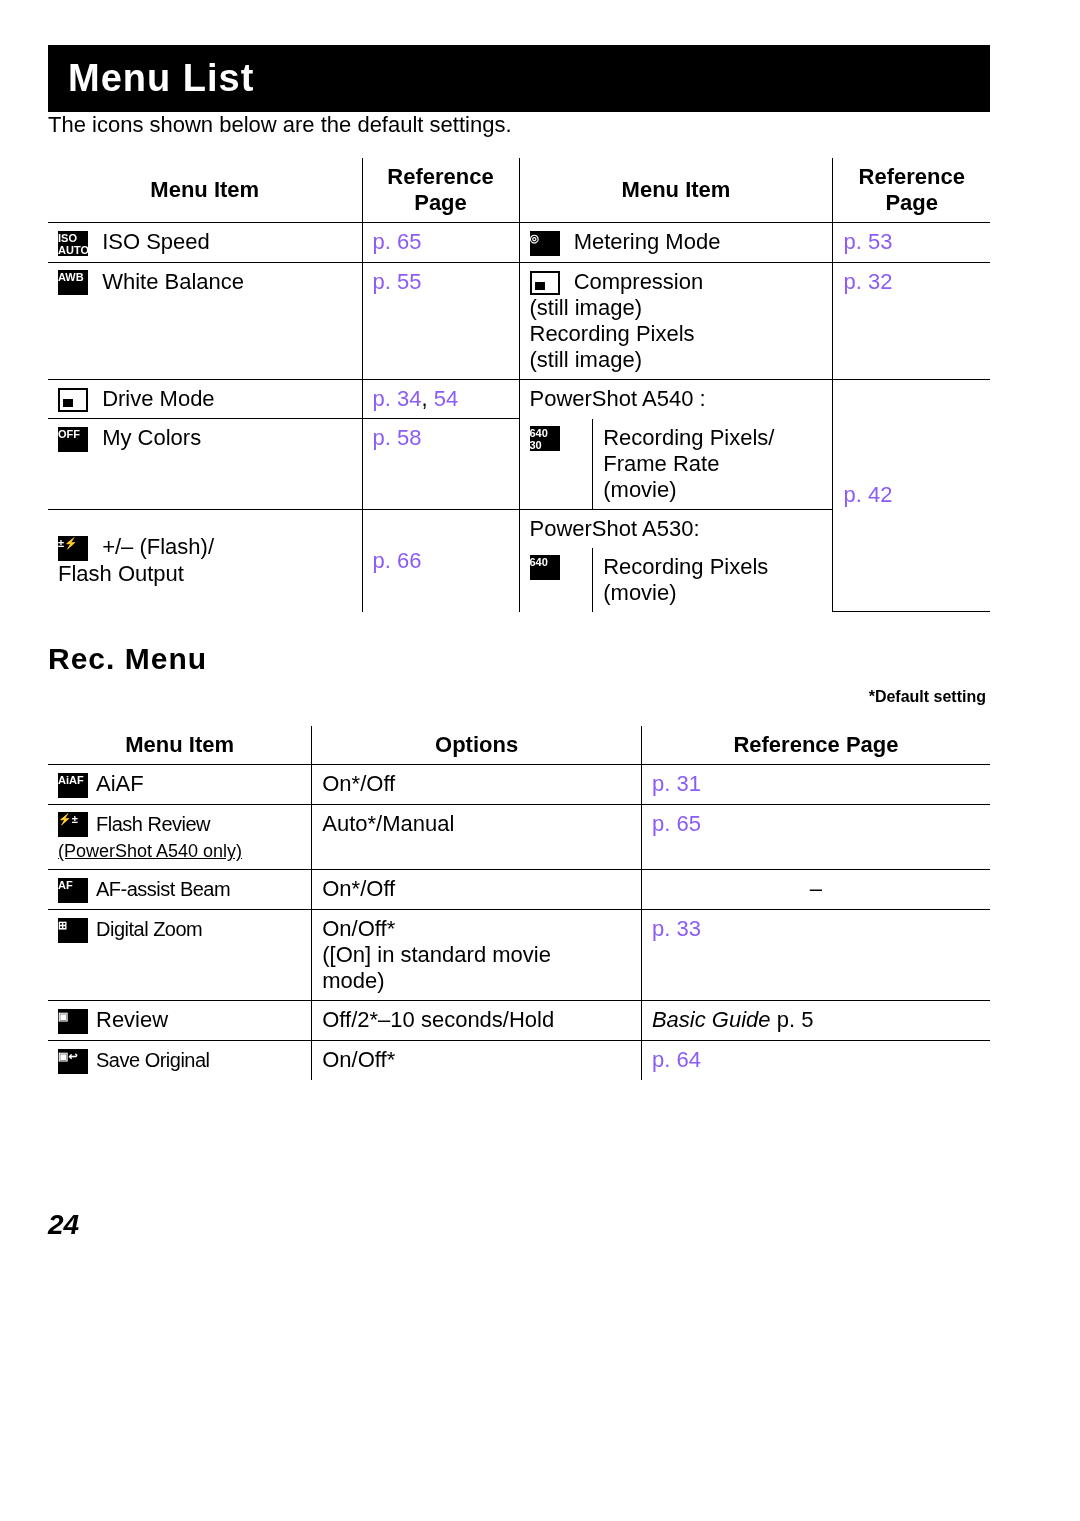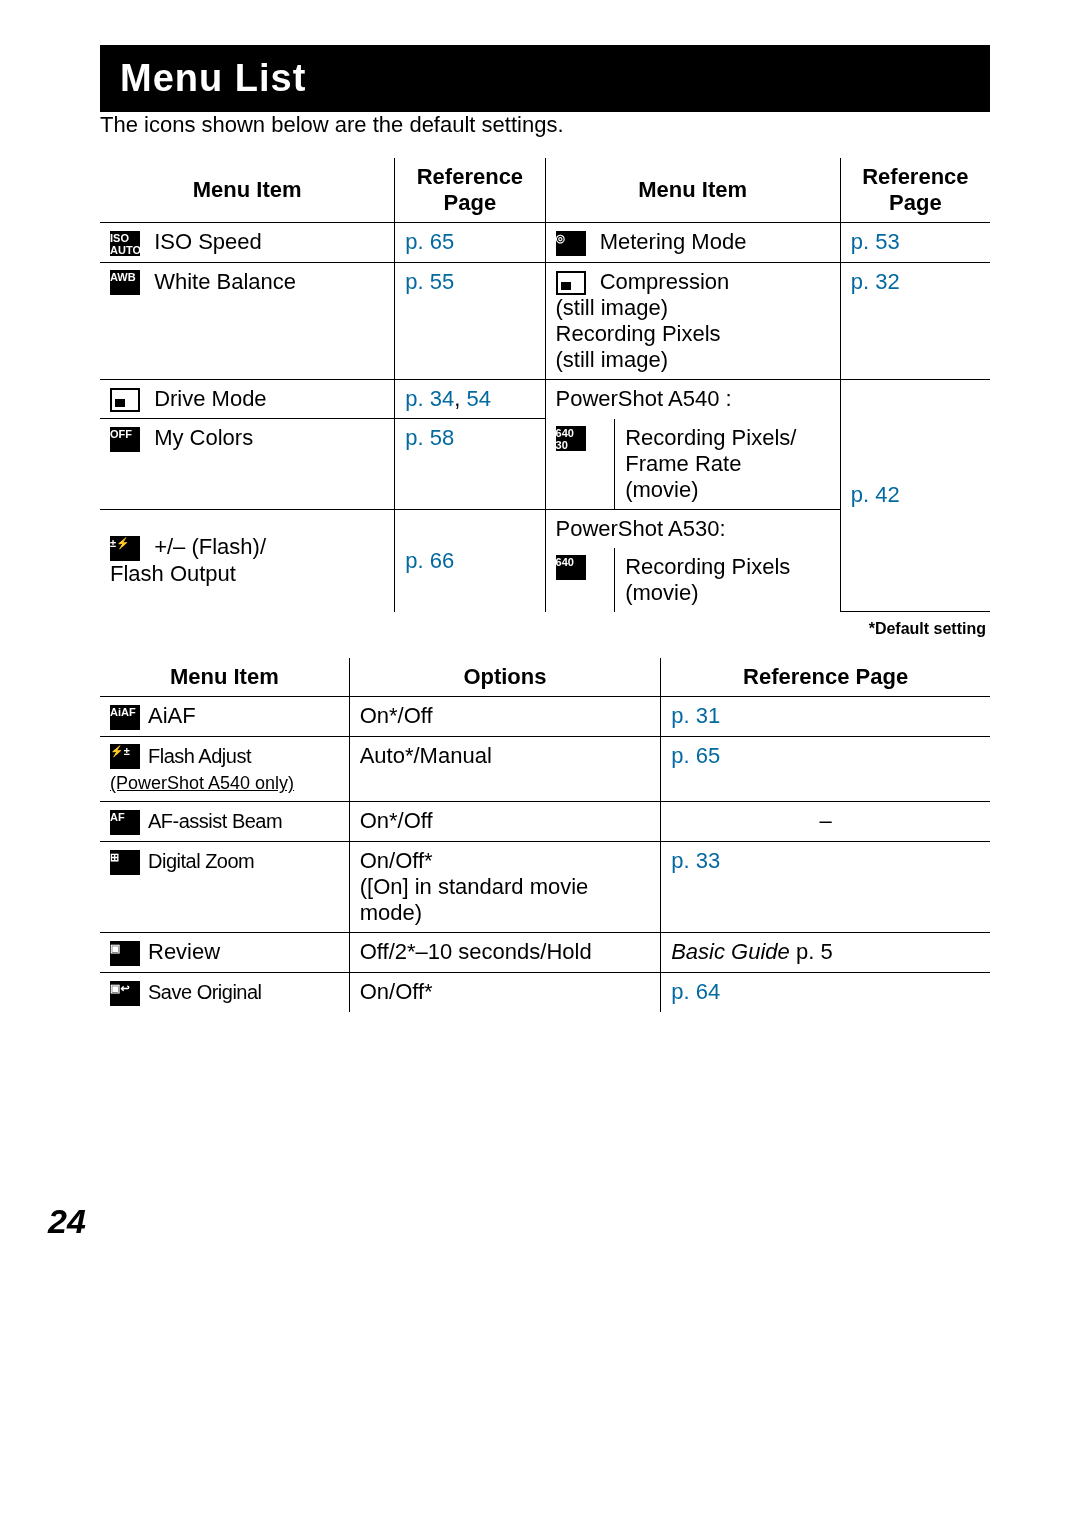--- a/index.html
+++ b/index.html
@@ -9,21 +9,21 @@
     font-size: 22px;
     display: flex;
     justify-content: center;
   }
   .page {
     width: 1080px;
     height: 1521px;
     background: #fff;
     position: relative;
     box-sizing: border-box;
-    padding: 45px 90px 0 100px;
+    padding: 45px 90px 0 48px;
   }
   .title-bar {
     background: #000;
     color: #fff;
     font-weight: bold;
     font-size: 38px;
     padding: 12px 20px;
     letter-spacing: 1px;
   }
   h2 {
@@ -49,21 +49,21 @@
   .func-table th, .rec-table th {
     font-weight: bold;
     text-align: center;
     vertical-align: middle;
   }
   .func-table td.ref, .rec-table td.ref {
     text-align: left;
     white-space: nowrap;
   }
   .ref a, .link {
-    color: #0369a1;
+    color: #8b5cf6;
     text-decoration: none;
   }
   .plain { color: #000; }
   .italic { font-style: italic; }
   .icon-box {
     display: inline-block;
     width: 30px;
     height: 24px;
     background: #000;
     color: #fff;
@@ -100,21 +100,21 @@
     margin: 8px 4px 20px 0;
     font-weight: bold;
   }
   .small { font-size: 18px; text-decoration: underline; }
   .page-num {
     position: absolute;
     bottom: 280px;
     left: 48px;
     font-weight: bold;
     font-style: italic;
-    font-size: 34px;
+    font-size: 28px;
   }
   .rec-table th.col1 { width: 28%; }
   .rec-table th.col2 { width: 35%; }
   .rec-table th.col3 { width: 37%; }
   .func-table th.mi { width: 28%; }
   .func-table th.rp { width: 14%; }
   .cond { font-size:20px; letter-spacing:-0.5px; }
 </style>
 </head>
 <body>
@@ -189,38 +189,39 @@
       <td rowspan="2" class="ref noborder-bottom" style="vertical-align:middle"><span class="link">p. 66</span></td>
       <td colspan="2" style="border-bottom:none">PowerShot A530:</td>
     </tr>
     <tr>
       <td class="noborder-bottom" style="border-top:none"><span class="icon-box">640</span></td>
       <td class="noborder-bottom" style="border-top:none;border-left:none">Recording Pixels<br>(movie)</td>
     </tr>
   </tbody>
     </table>
 
+  <h2>Rec. Menu</h2>
   <div class="default-note">*Default setting</div>
 
   <table class="rec-table">
     <tbody>
         <tr>
       <th class="col1 noborder-left noborder-top">Menu Item</th>
       <th class="col2 noborder-top">Options</th>
       <th class="col3 noborder-top noborder-right">Reference Page</th>
     </tr>
 
     <tr>
       <td class="noborder-left"><span class="icon-box">AiAF</span><span>AiAF</span></td>
       <td>On*/Off</td>
       <td class="ref noborder-right"><span class="link">p. 31</span></td>
     </tr>
 
     <tr>
-      <td class="noborder-left"><span class="icon-box">⚡±</span><span class="cond">Flash Adjust</span><br><span class="small">(PowerShot A540 only)</span></td>
+      <td class="noborder-left"><span class="icon-box">⚡±</span><span class="cond">Flash Review</span><br><span class="small">(PowerShot A540 only)</span></td>
       <td>Auto*/Manual</td>
       <td class="ref noborder-right"><span class="link">p. 65</span></td>
     </tr>
 
 
 
     <tr>
       <td class="noborder-left"><span class="icon-box">AF</span><span class="cond">AF-assist Beam</span></td>
       <td>On*/Off</td>
       <td class="ref noborder-right" style="text-align:center">–</td>

